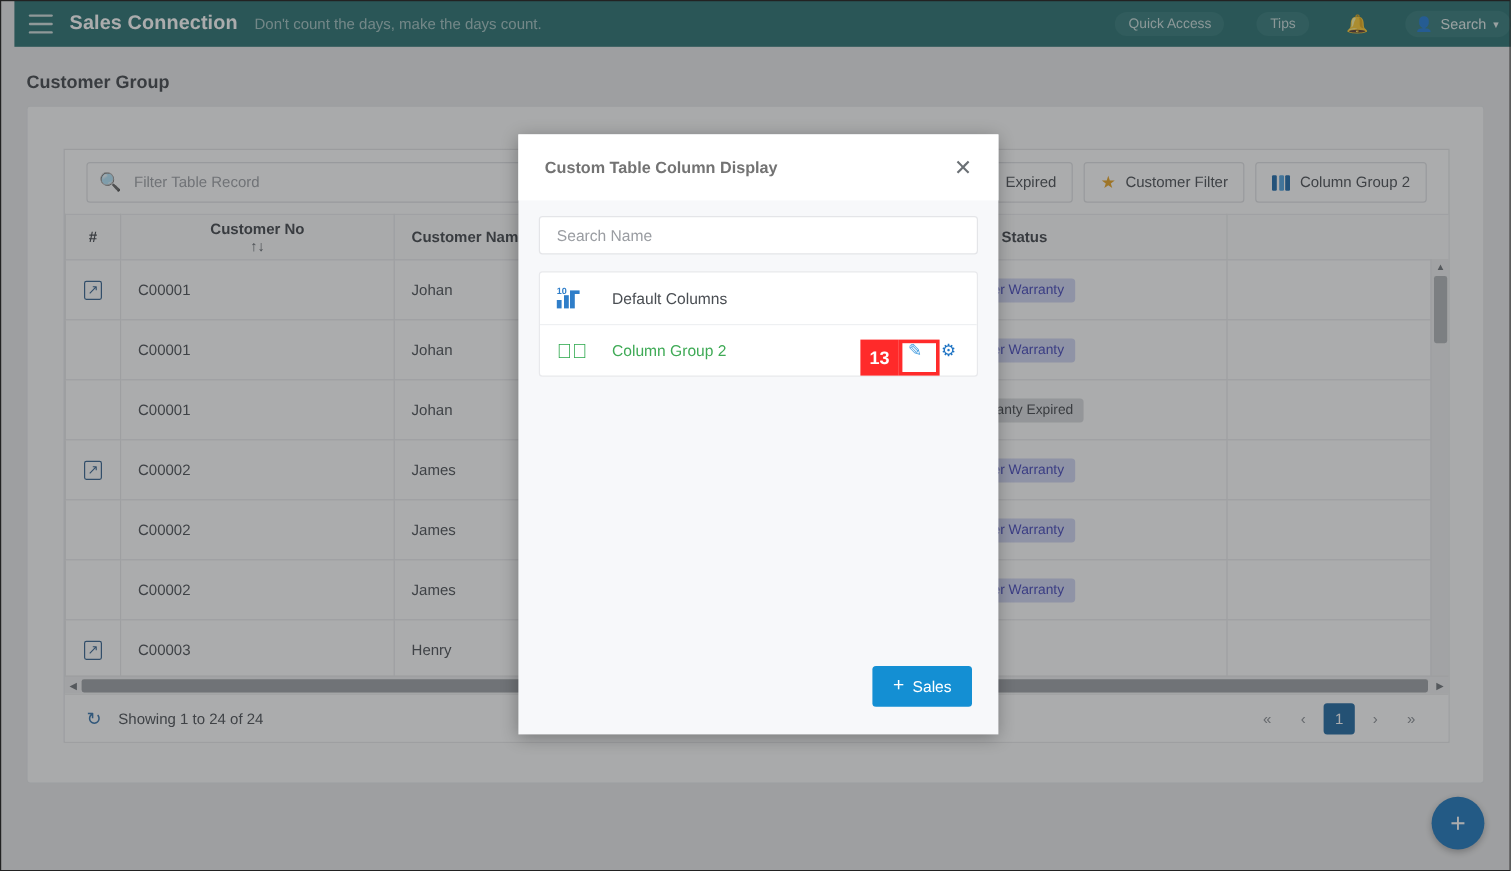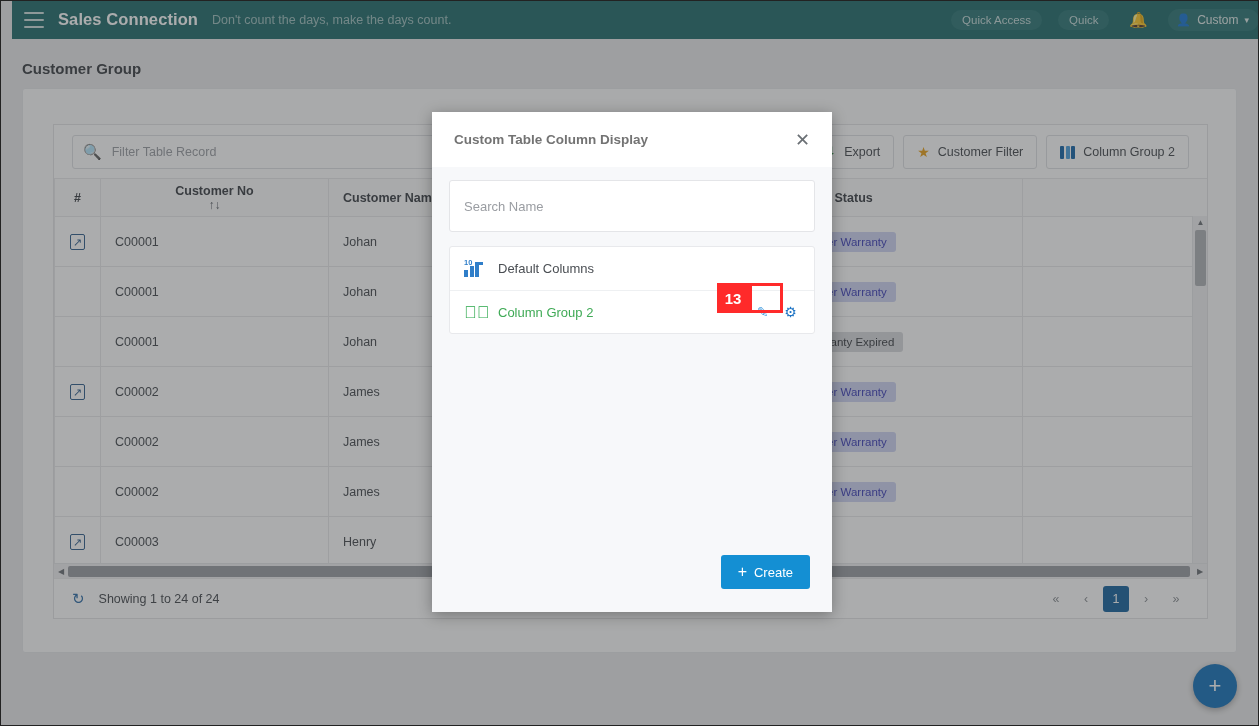--- a/index.html
+++ b/index.html
@@ -14,21 +14,21 @@
   
   .topbar {
     position: absolute; left: 0; top: 0; width: 1259px; height: 39px;
     background: #226b6b; display: flex; align-items: center; padding: 0 12px; margin-left: 12px;
   }
   .hamburger { width: 20px; height: 16px; display: flex; flex-direction: column;
     justify-content: space-between; margin-right: 14px; cursor: pointer; }
   .hamburger span { display: block; height: 2px; background: #cfdedd; border-radius: 1px; }
   .brand { color: #ffffff; font-size: 16.5px; font-weight: bold; letter-spacing: .1px; }
   .tagline { color: #9fc0bf; font-size: 12.5px; margin-left: 14px; }
-  .top-right { margin-left: auto; display: flex; align-items: center; gap: 16px; }
+  .top-right { margin-left: auto; display: flex; align-items: center; gap: 27px; }
   .pill {
     background: #2d7675; color: #c8dcdb; font-size: 11.5px;
     border-radius: 11px; padding: 4px 11px; white-space: nowrap; cursor: pointer;
   }
   .bell { font-size: 15px; color: #e2eceb; cursor: pointer; padding: 0 4px; }
   .userpill {
     background: #2d7675; color: #e2eceb; font-size: 12px; border-radius: 12px;
     padding: 4px 10px 4px 8px; display: flex; align-items: center; gap: 6px; cursor: pointer;
   }
   .user-ico { font-size: 12px; color: #b8cfce; }
@@ -154,21 +154,21 @@
     display: flex; flex-direction: column;
   }
   .modal-head {
     height: 55px; background: #ffffff; display: flex; align-items: center;
     padding: 0 22px; flex: 0 0 auto;
   }
   .modal-title { font-size: 13.5px; font-weight: bold; color: #737373; }
   .modal-close { margin-left: auto; font-size: 18px; color: #6b7075; cursor: pointer; line-height: 1; }
   .modal-body { flex: 1; padding: 13px 17px; overflow: hidden; }
   .modal-search {
-    width: 100%; height: 52px; background: #fff; border: 1px solid #e4e5e8;
+    width: 100%; height: 32px; background: #fff; border: 1px solid #e4e5e8;
     border-radius: 3px; padding: 0 14px; font-size: 13px; color: #3b3f44;
     outline: none; font-family: "Liberation Sans", sans-serif;
   }
   .modal-search::placeholder { color: #9a9da2; }
   .list-card {
     margin-top: 14px; background: #fff; border: 1px solid #e8e9ec; border-radius: 3px;
   }
   .list-item {
     height: 43px; display: flex; align-items: center; padding: 0 14px;
     position: relative; cursor: pointer;
@@ -180,21 +180,21 @@
     font-weight: bold; color: #2f7ec9; }
   .bar-ico .bars { position: absolute; left: 0; bottom: 1px; display: flex;
     align-items: flex-end; gap: 1.5px; }
   .bar-ico .bars i { display: block; width: 4px; background: #2f7ec9; }
   .bar-ico .bars i:nth-child(1) { height: 7px; }
   .bar-ico .bars i:nth-child(2) { height: 11px; }
   .bar-ico .bars i:nth-child(3) { height: 13px; }
   .bar-ico .cap { position: absolute; right: 0; top: 3px; width: 8px; height: 2.5px;
     background: #2f7ec9; }
   .check-ico { font-size: 17px; color: #2aa74a; line-height: 1; }
-  .li-label { font-size: 13px; color: #4a4e53; }
+  .li-label { font-size: 13px; color: #4a4e53; margin-left: 12px; }
   .li-label.green { color: #3faa56; }
   .li-actions { margin-left: auto; display: flex; align-items: center; gap: 9px; }
   .act-btn { width: 19px; height: 19px; display: flex; align-items: center;
     justify-content: center; font-size: 14px; color: #4a9fe0; cursor: pointer; }
   .gear { color: #1f74c4; font-size: 14px; }
   .modal-foot {
     flex: 0 0 auto; height: 64px; display: flex; align-items: center;
     justify-content: flex-end; padding: 0 22px 16px;
   }
   .create-btn {
@@ -225,44 +225,44 @@
   <div class="topbar">
     <div class="hamburger">
       <span></span>
         <span></span>
         <span></span>
     </div>
     <div class="brand">Sales Connection</div>
     <div class="tagline">Don't count the days, make the days count.</div>
     <div class="top-right">
       <div class="pill">Quick Access</div>
-      <div class="pill">Quick</div>
+      <div class="pill">Tips</div>
       <div class="bell">🔔</div>
       <div class="userpill">
         <span class="user-ico">👤</span>
-        <span>Custom</span>
+        <span>Search</span>
         <span class="caret">▾</span>
       </div>
     </div>
   </div>
 
   <div class="page-title">Customer Group</div>
 
   <div class="content-card">
     <div class="table-panel">
 
       <div class="search-row">
         <div class="search-box">
           <span class="search-ico">🔍</span>
           <input type="text" placeholder="Filter Table Record" style="">
         </div>
         <div class="tool-btns">
           <div class="tool-btn">
             <span class="ico-export">⬇</span>
-            <span>Export</span>
+            <span>Expired</span>
           </div>
           <div class="tool-btn">
             <span class="ico-star">★</span>
             <span>Customer Filter</span>
           </div>
           <div class="tool-btn">
             <span class="colgrp-ico">
                 <i></i>
                 <i></i>
                 <i></i>
@@ -413,21 +413,21 @@
             <span class="act-btn">✎</span>
             <span class="act-btn gear">⚙</span>
           </span>
         </div>
 
       </div>
     </div>
     <div class="modal-foot">
       <button class="create-btn">
         <span class="create-plus">+</span>
-        <span>Create</span>
+        <span>Sales</span>
       </button>
     </div>
   </div>
 
   <div class="anno-num">13</div>
   <div class="anno-box"></div>
 
   <div class="outer-border"></div>
 </div>
 

